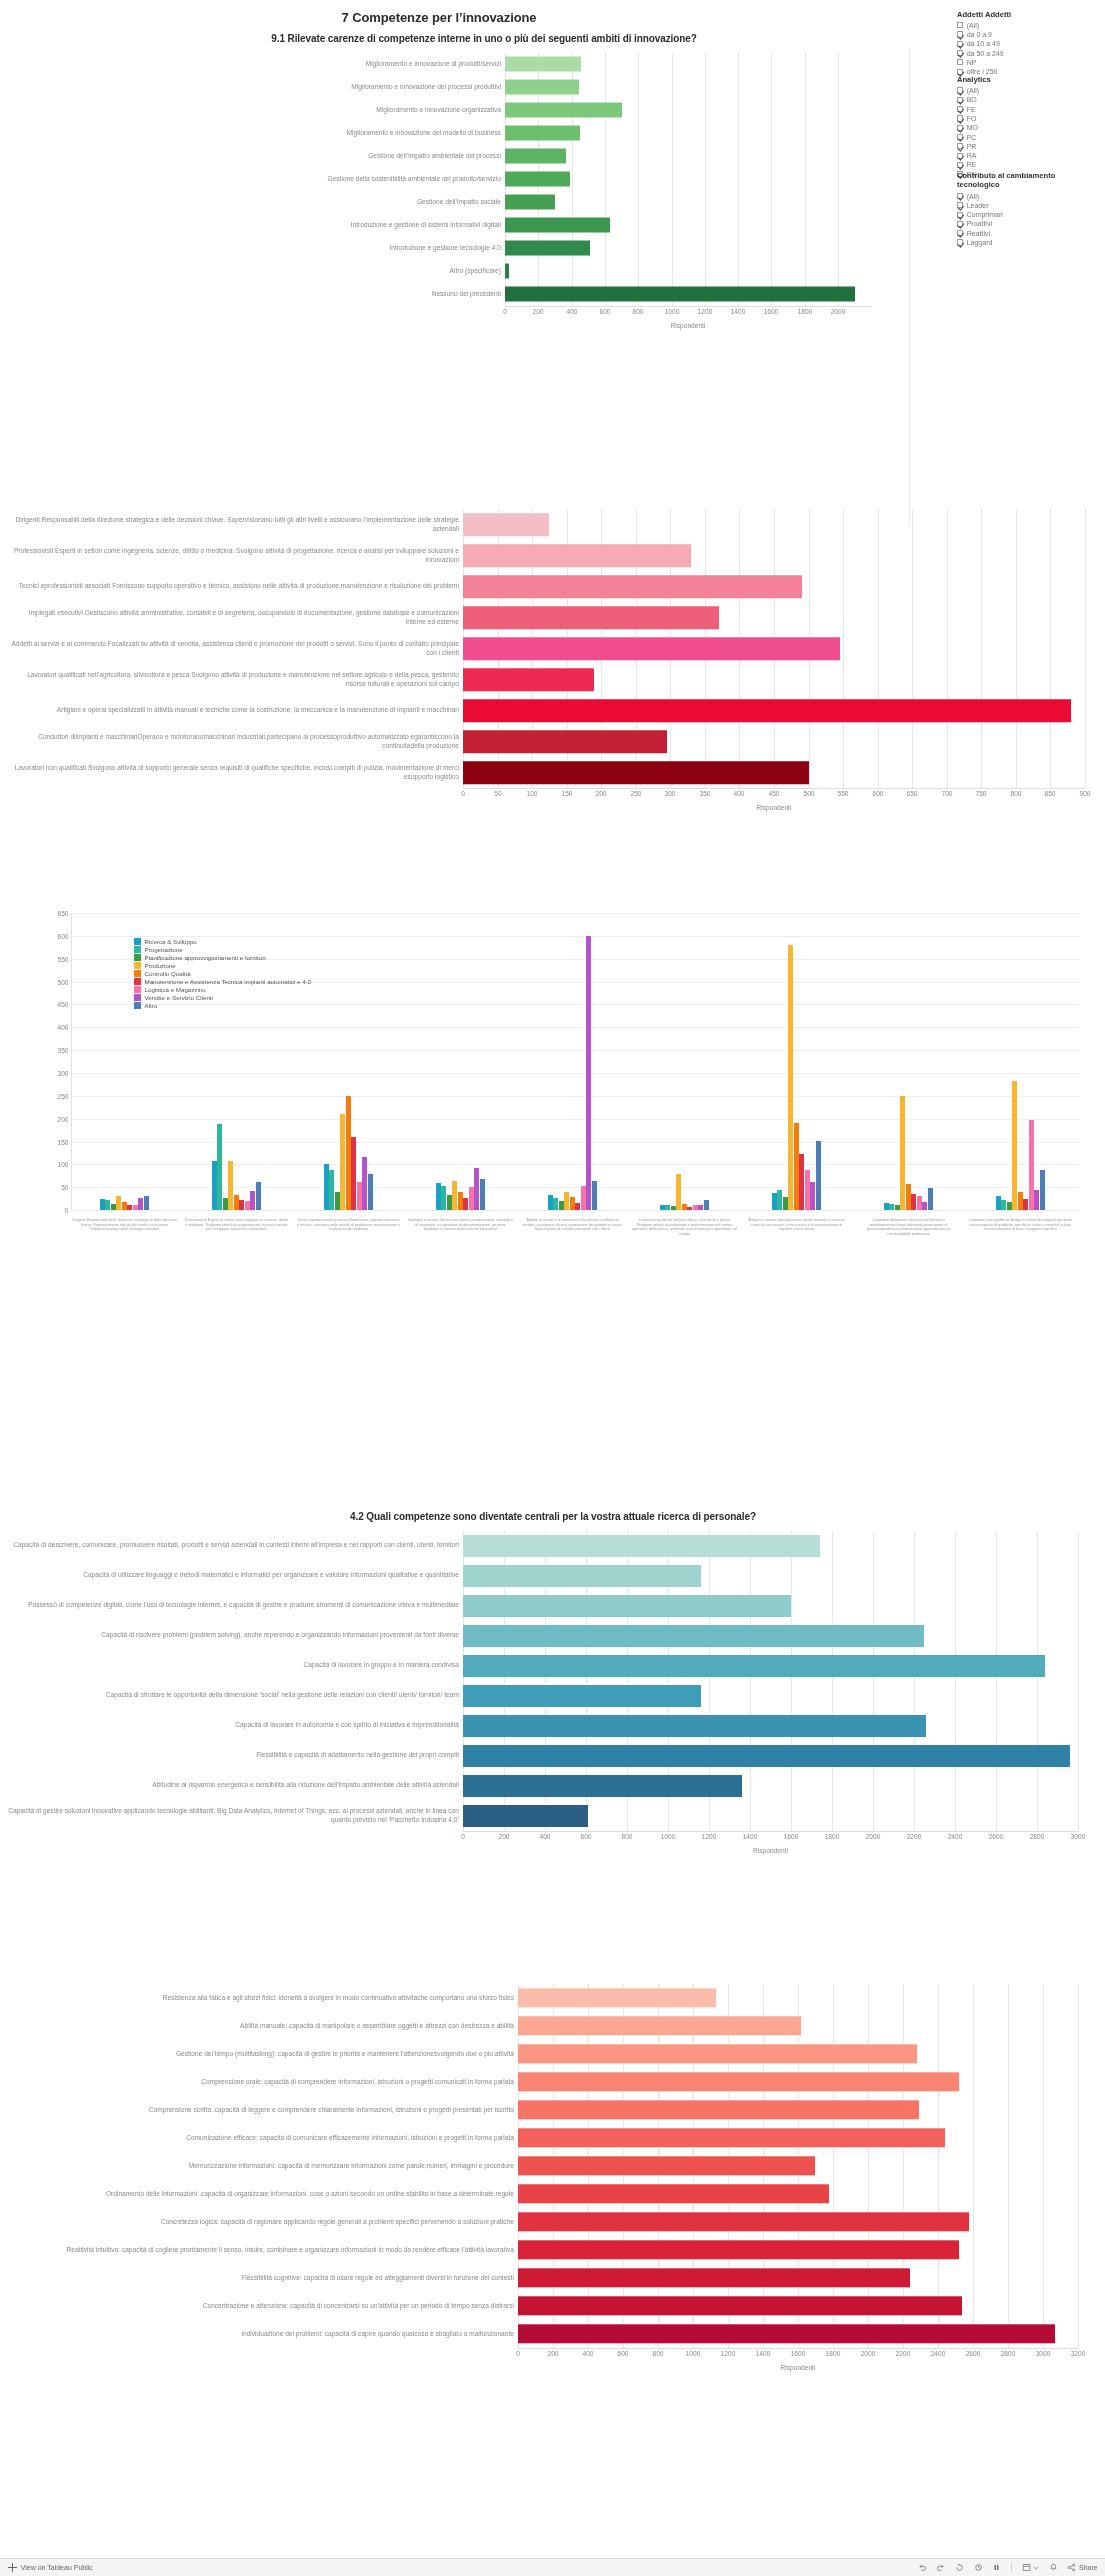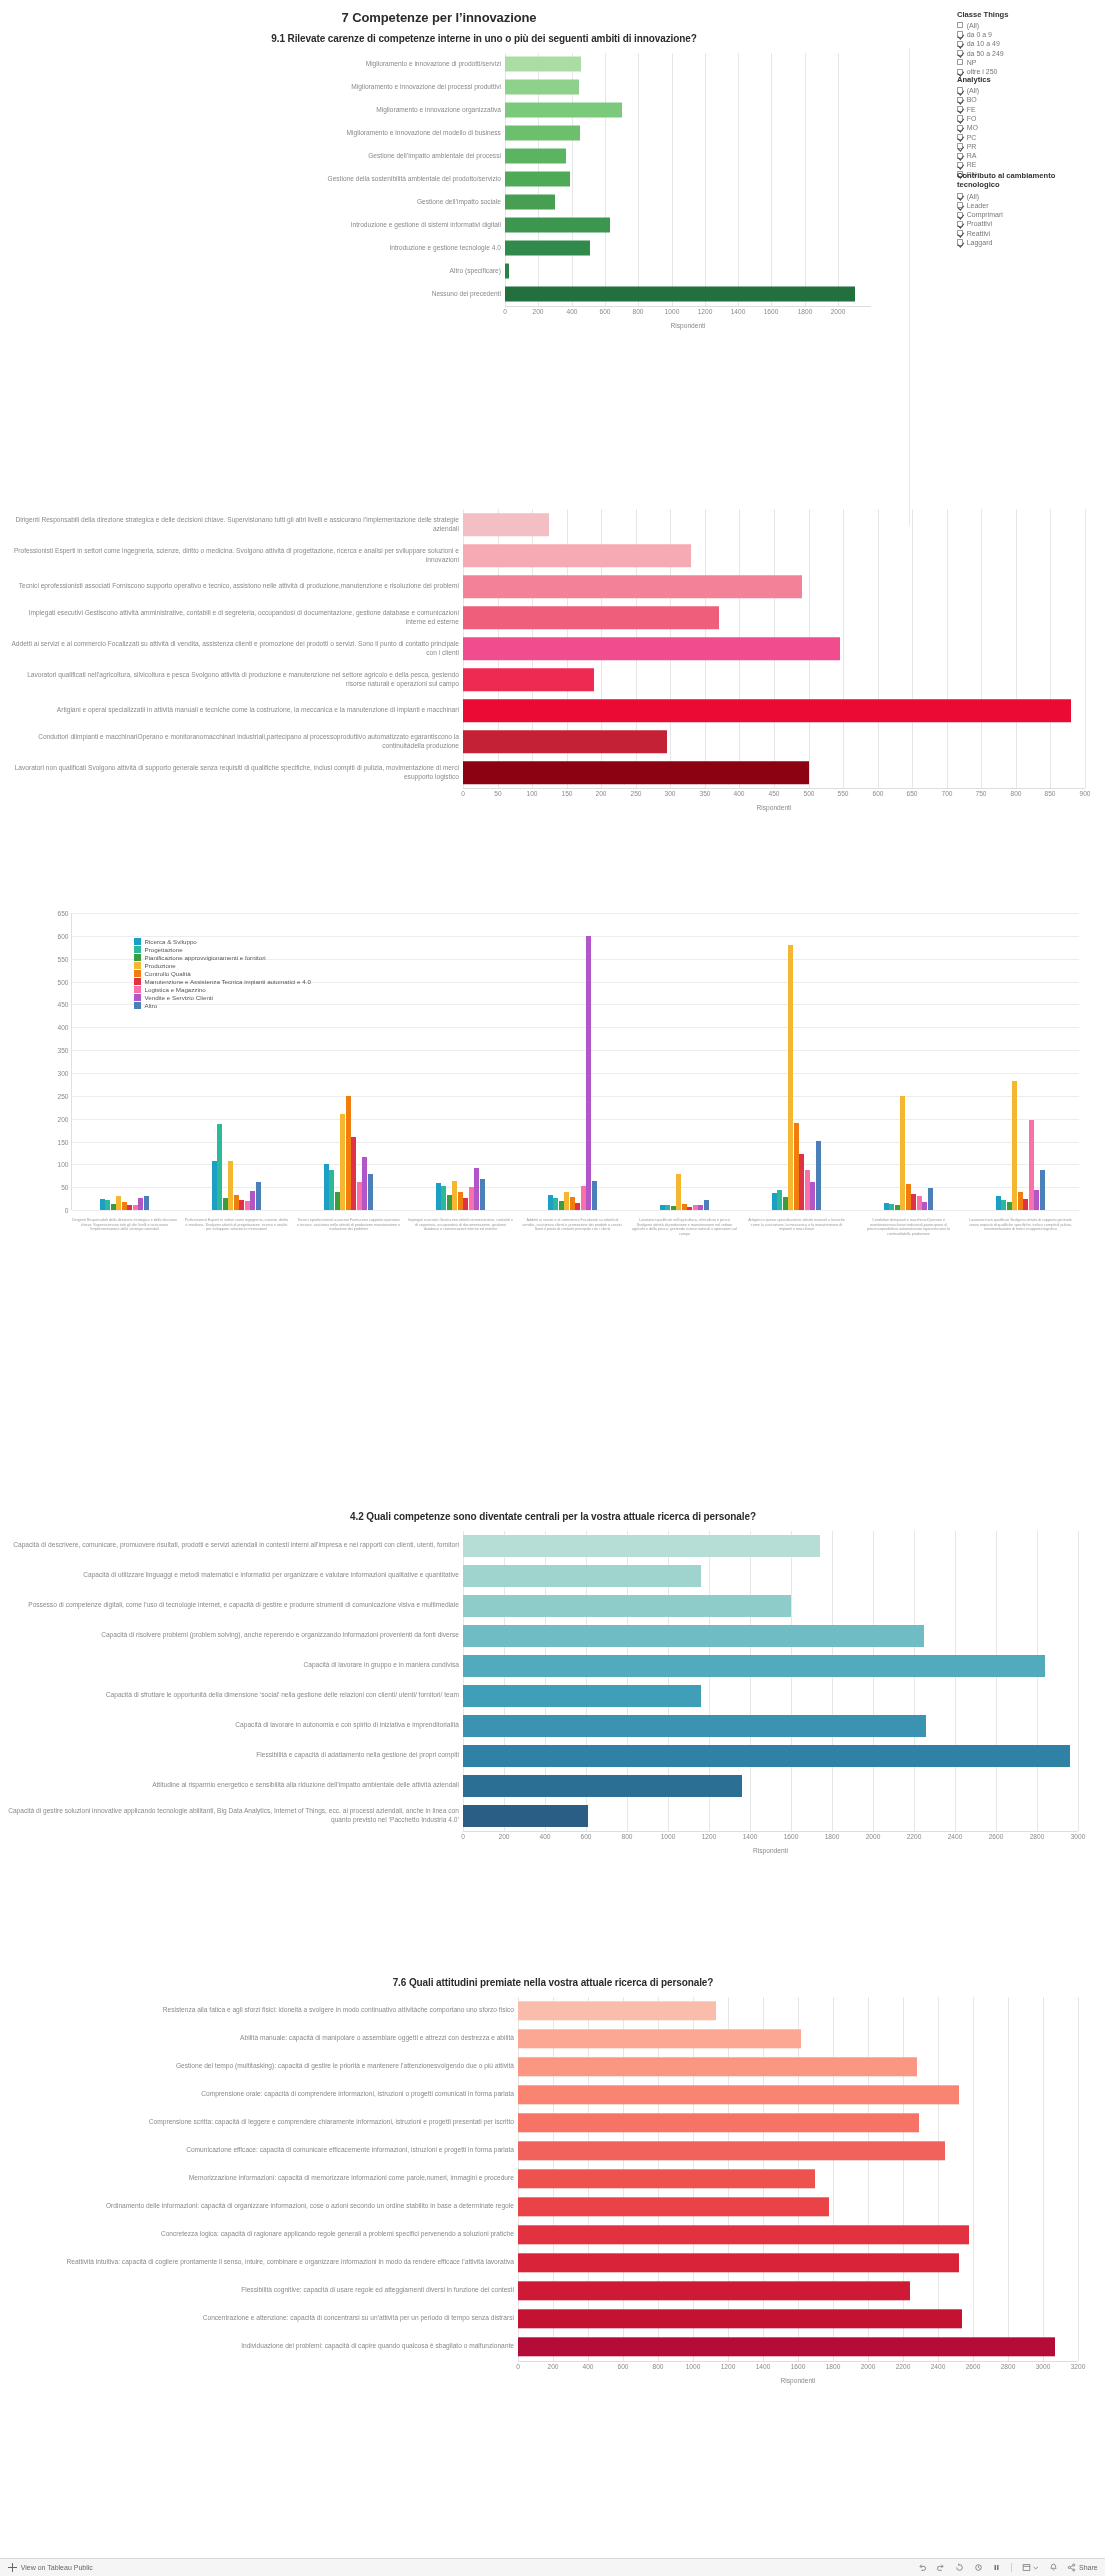--- a/index.html
+++ b/index.html
@@ -104,21 +104,21 @@
 <body>
 
 <div class="dash">
 
   <div class="main-title">7 Competenze per l’innovazione</div>
 
   <div class="filters">
     <div class="filter-sep"></div>
     <div id="filters-host">
         <div class="filter-group" style="top: 9.7px;">
-          <div class="filter-title">Classe Things</div>
+          <div class="filter-title">Addetti Addetti</div>
           <div class="filter-item">
             <span class="cb"></span>
             <span class="filter-label">(All)</span>
           </div>
           <div class="filter-item">
             <span class="cb on"></span>
             <span class="filter-label">da 0 a 9</span>
           </div>
           <div class="filter-item">
             <span class="cb on"></span>
@@ -1176,21 +1176,20 @@
           </div>
         </div>
         <div style="display: flex;">
           <div style="flex: 0 0 456px;"></div>
           <div class="xtitle" style="flex: 0 0 615px;">Rispondenti</div>
         </div>
       </div>
   </div>
 
   <div class="hbar-chart" id="chart-q76" style="left:7px; top:1977px; width:1092px;">
-    <div class="chart-title">7.6 Quali attitudini premiate nella vostra attuale ricerca di personale?</div>
     <div class="hbar-body" style="margin-top:7px;">
         <div class="hbar-rows">
           <div class="hbar-row" style="height: 28px;">
             <div class="hbar-label" style="width: 511px; font-size: 6.6px;">Resistenza alla fatica e agli sforzi fisici: idoneità a svolgere in modo continuativo attivitàche comportano uno sforzo fisico</div>
             <div class="hbar-track" style="width: 560px; flex: 0 0 560px;">
               <div class="gridlines">
                 <div class="gridline" style="left: 0px;"></div>
                 <div class="gridline" style="left: 35px;"></div>
                 <div class="gridline" style="left: 70px;"></div>
                 <div class="gridline" style="left: 105px;"></div>

